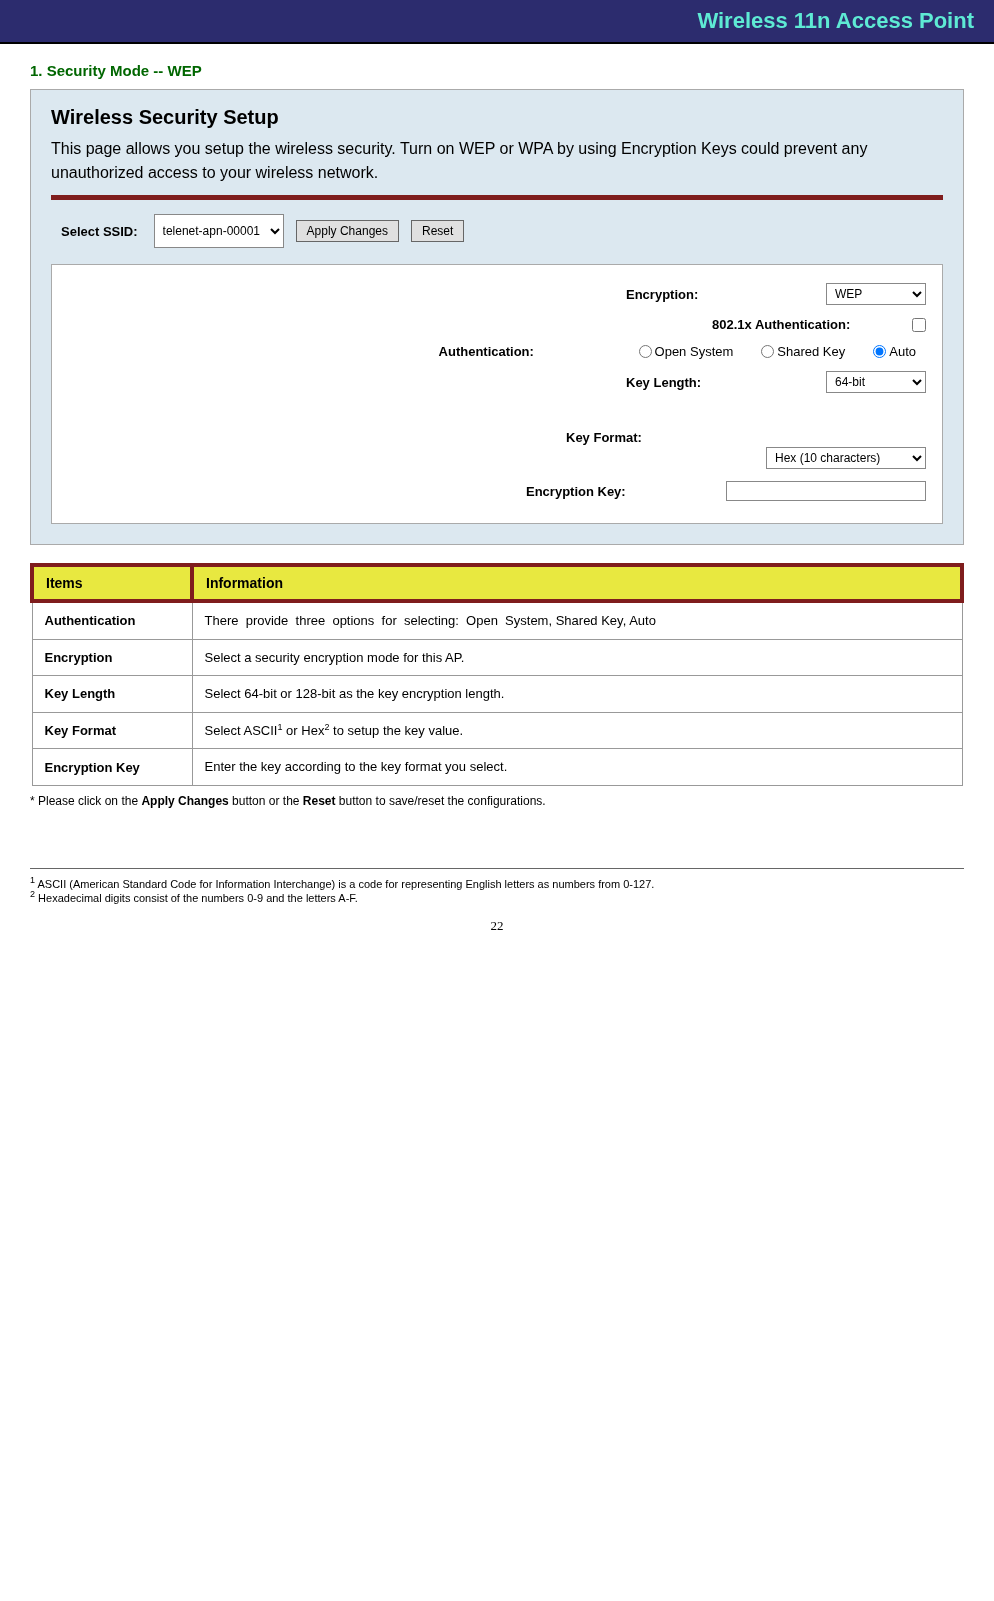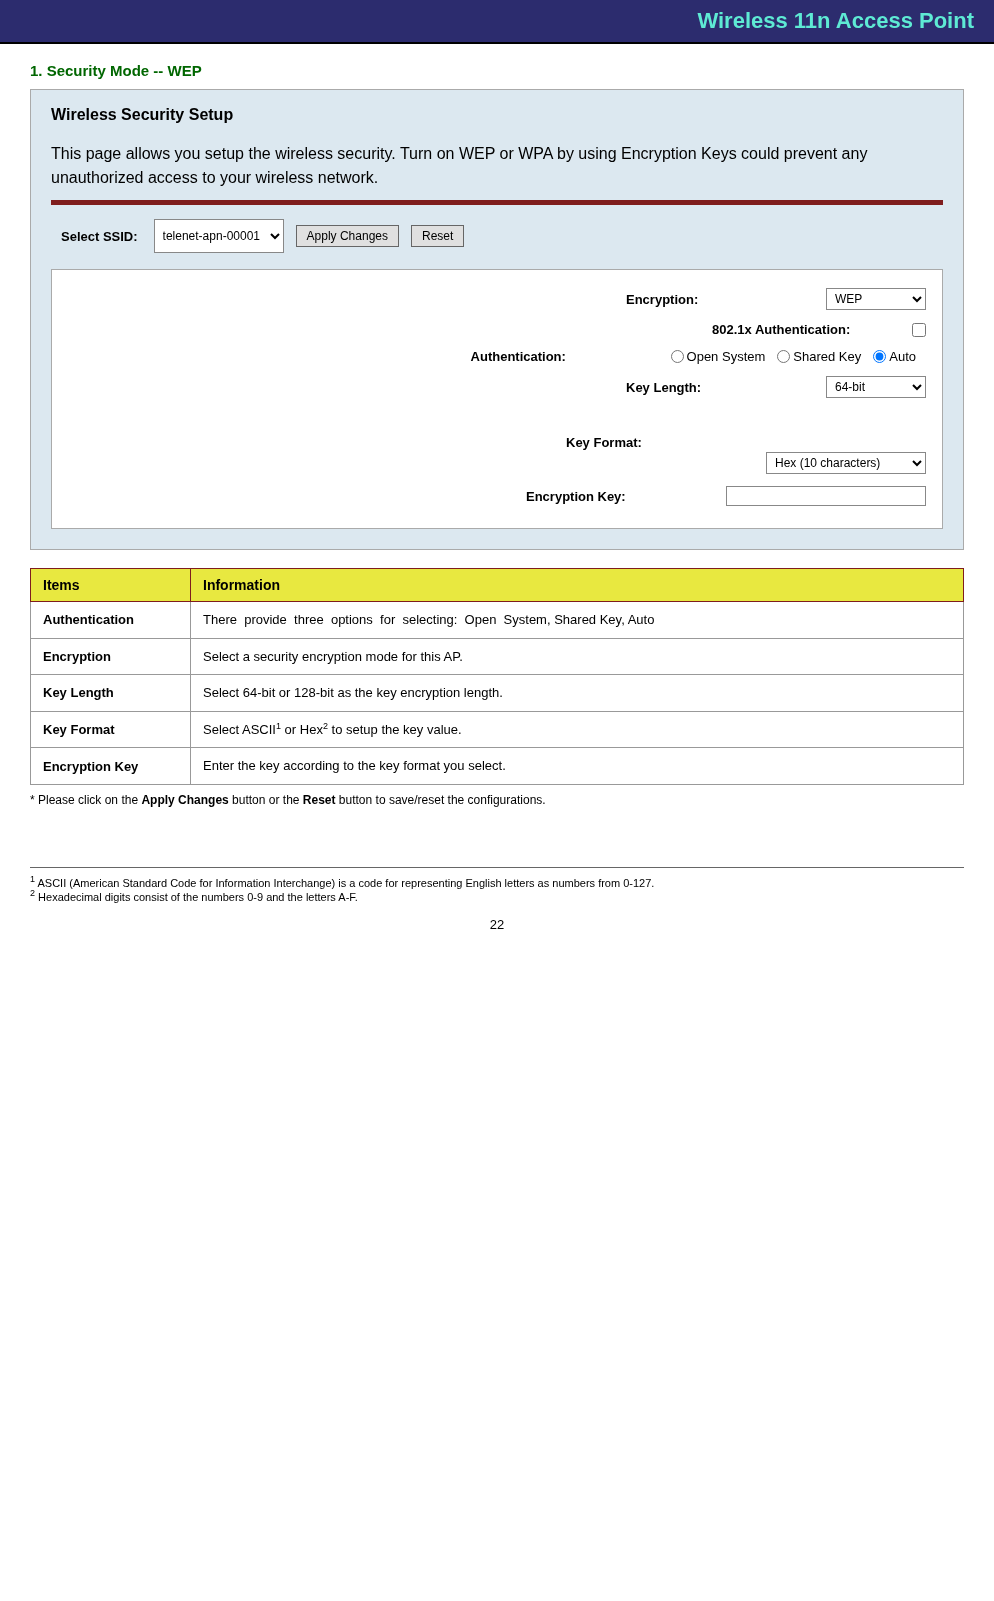--- a/index.html
+++ b/index.html
@@ -39,24 +39,24 @@
 
     
     .panel-box {
       border: 1px solid #aaa;
       background: #dce8f0;
       padding: 16px 20px 20px 20px;
       margin-bottom: 18px;
     }
 
     .panel-title {
-      font-size: 16px;
-      font-weight: bold;
-      color: #000;
-      margin-bottom: 18px;
+      font-size: 20px;
+      font-weight: bold;
+      color: #000;
+      margin-bottom: 8px;
     }
 
     .panel-desc {
       font-size: 16px;
       color: #000;
       border-bottom: 5px solid #7f1d1d;
       padding-bottom: 10px;
       margin-bottom: 14px;
       line-height: 1.5;
     }
@@ -129,21 +129,21 @@
     }
 
     .form-checkbox {
       width: 14px;
       height: 14px;
     }
 
     .radio-group {
       display: flex;
       align-items: center;
-      gap: 2px;
+      gap: 18px;
     }
 
     .radio-option {
       display: flex;
       align-items: center;
       gap: 3px;
       font-size: 13px;
       margin-right: 10px;
     }
 
@@ -161,21 +161,21 @@
       width: 100%;
       border-collapse: collapse;
       margin-bottom: 8px;
     }
 
     .info-table th {
       background: #e8e840;
       font-weight: bold;
       font-size: 14px;
       padding: 8px 12px;
-      border: 1px solid #7f1d1d;
+      border: 4px solid #7f1d1d;
       text-align: left;
     }
 
     .info-table td {
       border: 1px solid #999;
       padding: 8px 12px;
       font-size: 13px;
       vertical-align: top;
     }
 
@@ -205,20 +205,21 @@
       margin-top: 60px;
       padding-top: 6px;
       font-size: 11px;
       color: #000;
     }
 
     .page-number {
       text-align: center;
       font-size: 13px;
       margin-top: 14px;
+      font-family: Liberation Serif, serif;
     }
 
     sup {
       font-size: 9px;
     }
   </style>
 </head>
 <body>
 
 <div class="page-header">

